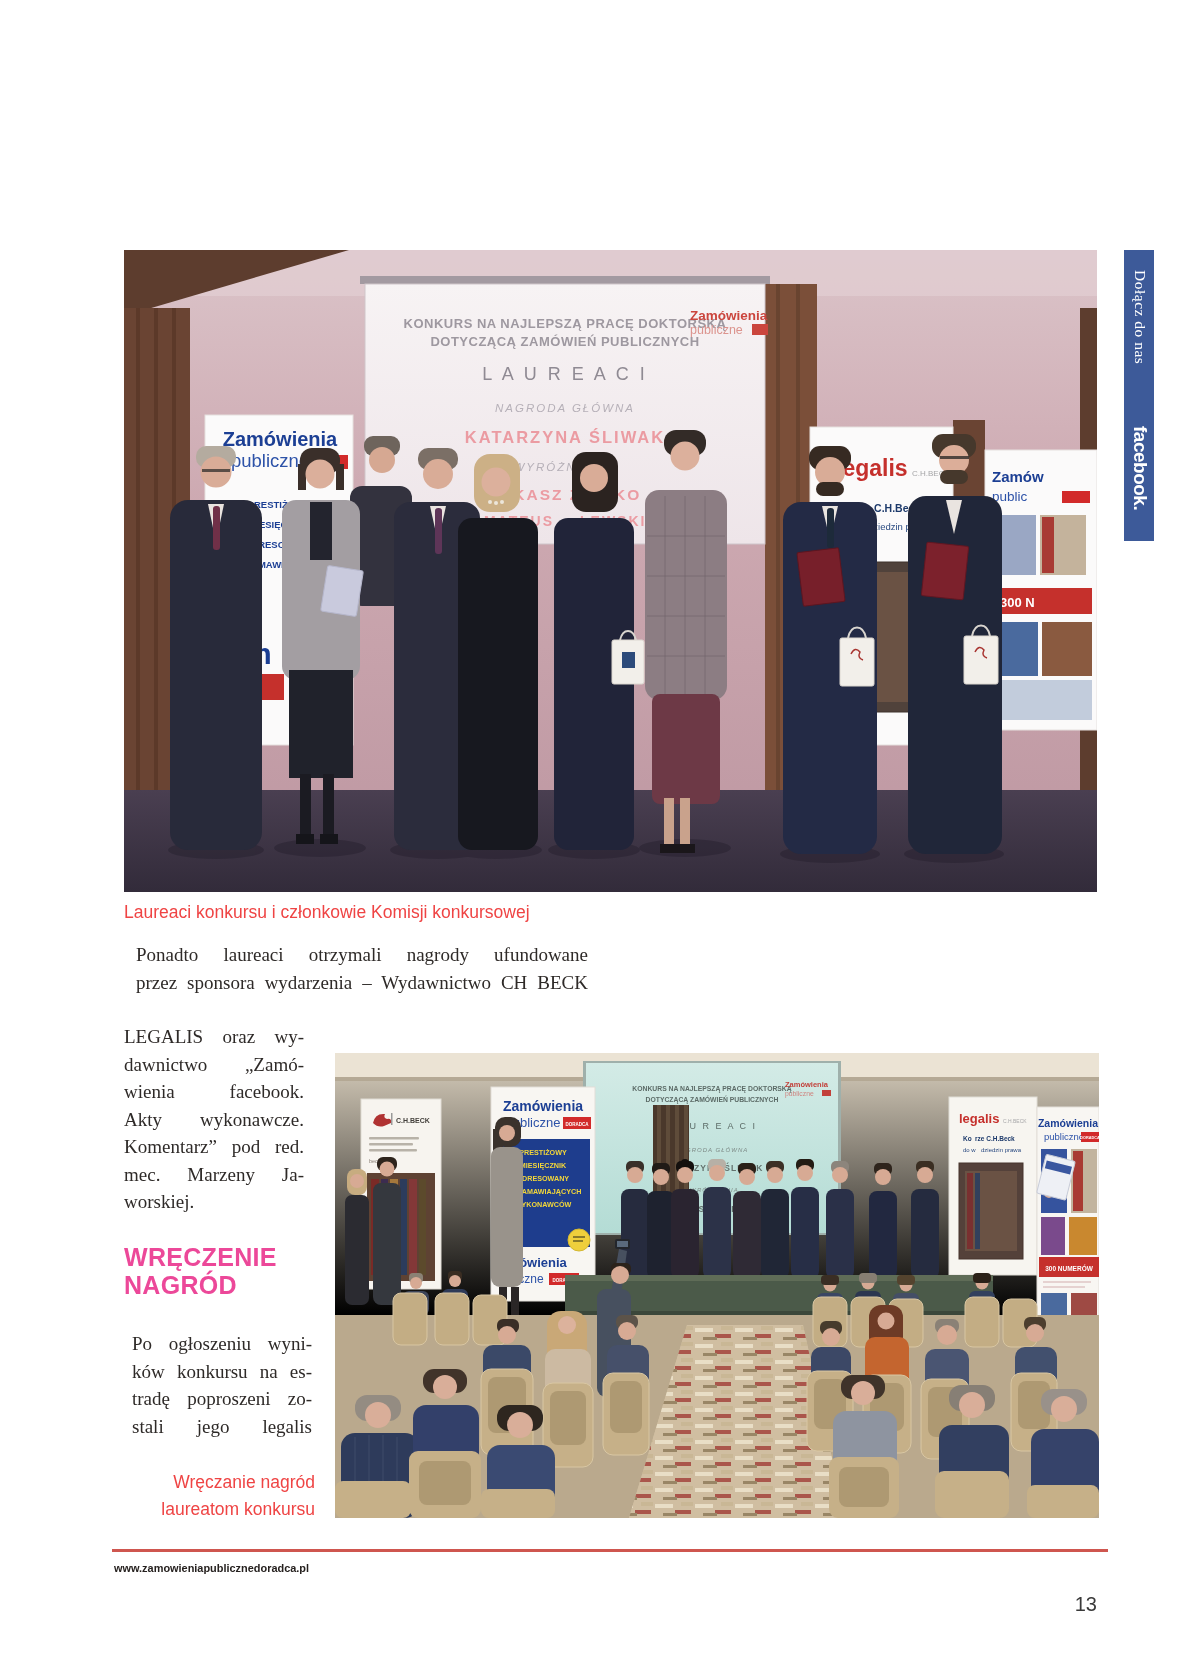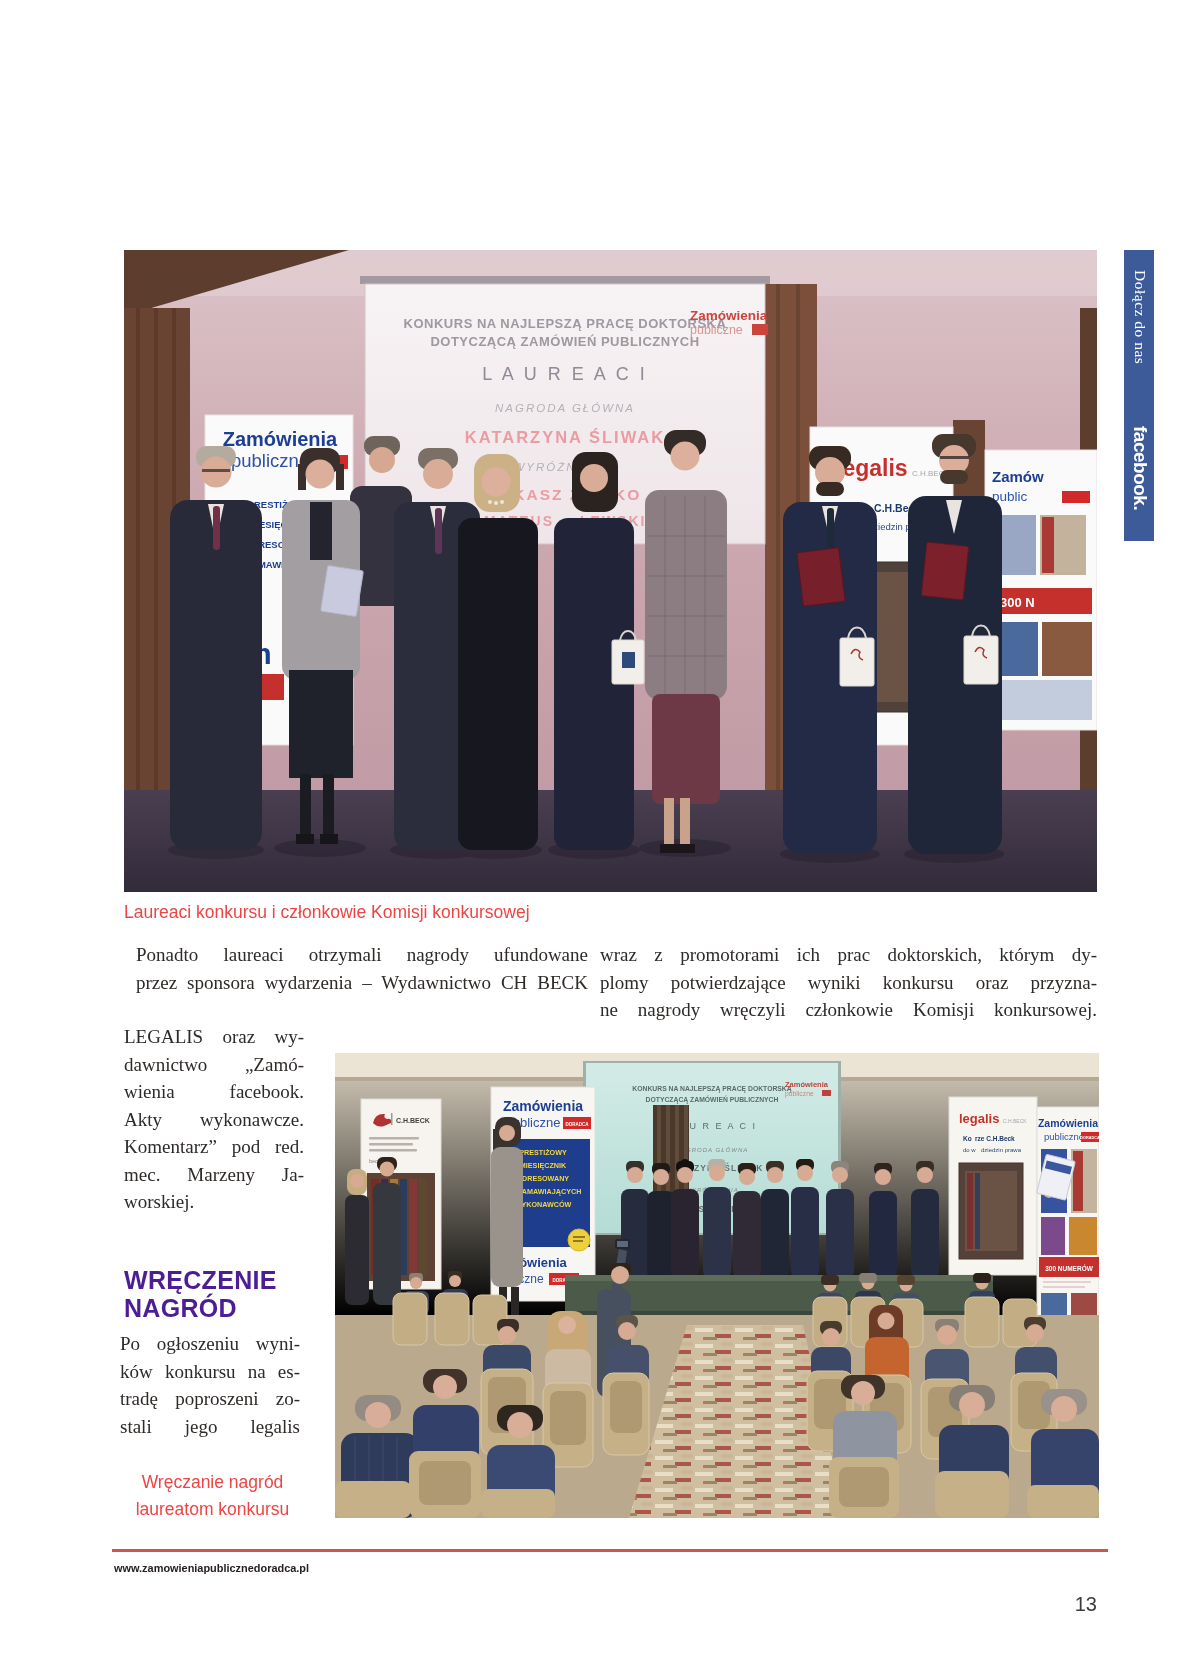--- a/index.html
+++ b/index.html
@@ -13,31 +13,31 @@
   svg text{font-family:"Liberation Sans","DejaVu Sans",sans-serif;}
   
   .fb{left:1124px;top:250px;width:30px;height:291px;background:#3d5a99;}
   .fb span{position:absolute;writing-mode:vertical-rl;color:#fff;white-space:nowrap;}
   .fb .join{top:20px;left:7px;font-family:"Liberation Serif","DejaVu Serif",serif;font-size:15.5px;letter-spacing:0.5px;}
   .fb .brand{top:176px;left:5px;font-family:"Liberation Sans","DejaVu Sans",sans-serif;
              font-weight:bold;font-size:19px;letter-spacing:-0.5px;}
   
   .cap{font-family:"Liberation Sans","DejaVu Sans",sans-serif;font-size:17.5px;color:#ef4444;}
   .cap1{left:124px;top:902px;width:973px;}
-  .cap2{left:110px;top:1469px;width:205px;text-align:center;line-height:27px;}
+  .cap2{left:110px;top:1469px;width:205px;text-align:right;line-height:27px;}
   
   .bt{font-size:19px;line-height:27.5px;color:#2e2a28;}
   .jl{text-align:justify;text-align-last:justify;}
   .colLw{left:136px;top:941px;width:452px;}
   .colR{left:600px;top:941px;width:497px;}
   .colLn{left:124px;top:1023px;width:180px;}
-  .colLa{left:120px;top:1330px;width:180px;}
+  .colLa{left:132px;top:1330px;width:180px;}
   .bt div{height:27.5px;overflow:hidden;}
   .head{left:124px;top:1243px;width:200px;font-family:"Liberation Sans","DejaVu Sans",sans-serif;
-        font-weight:bold;font-size:25px;line-height:28px;color:#4c1d95;letter-spacing:0.3px;margin-top:23px;}
+        font-weight:bold;font-size:25px;line-height:28px;color:#ec4899;letter-spacing:0.3px;}
   
   .rule{left:112px;top:1549px;width:996px;height:3px;background:#cf564f;}
   .furl{left:114px;top:1562px;font-family:"Liberation Sans","DejaVu Sans",sans-serif;
         font-weight:bold;font-size:11.5px;color:#26211f;transform:scaleX(.95);transform-origin:left;}
   .fpage{right:103px;top:1554px;font-family:"Liberation Sans","DejaVu Sans",sans-serif;
          font-size:20px;color:#3a3a3a;margin-top:39px;}
 </style>
 </head>
 <body>
 
@@ -250,25 +250,20 @@
   <div class="abs fb">
     <span class="join">Dołącz do nas</span>
     <span class="brand">facebook.</span>
   </div>
 
   <div class="abs cap cap1">Laureaci konkursu i członkowie Komisji konkursowej</div>
 
   <div class="abs bt colLw">
     <div class="jl">Ponadto laureaci otrzymali nagrody ufundowane</div>
     <div class="jl">przez sponsora wydarzenia – Wydawnictwo CH BECK</div>
-  </div>
-  <div class="abs bt colR">
-    <div class="jl">wraz z promotorami ich prac doktorskich, którym dy-</div>
-    <div class="jl">plomy potwierdzające wyniki konkursu oraz przyzna-</div>
-    <div class="jl">ne nagrody wręczyli członkowie Komisji konkursowej.</div>
   </div>
   <div class="abs bt colLn">
     <div class="jl">LEGALIS oraz wy-</div>
     <div class="jl">dawnictwo „Zamó-</div>
     <div class="jl">wienia facebook.</div>
     <div class="jl">Akty wykonawcze.</div>
     <div class="jl">Komentarz” pod red.</div>
     <div class="jl">mec. Marzeny Ja-</div>
     <div>worskiej.</div>
   </div>

